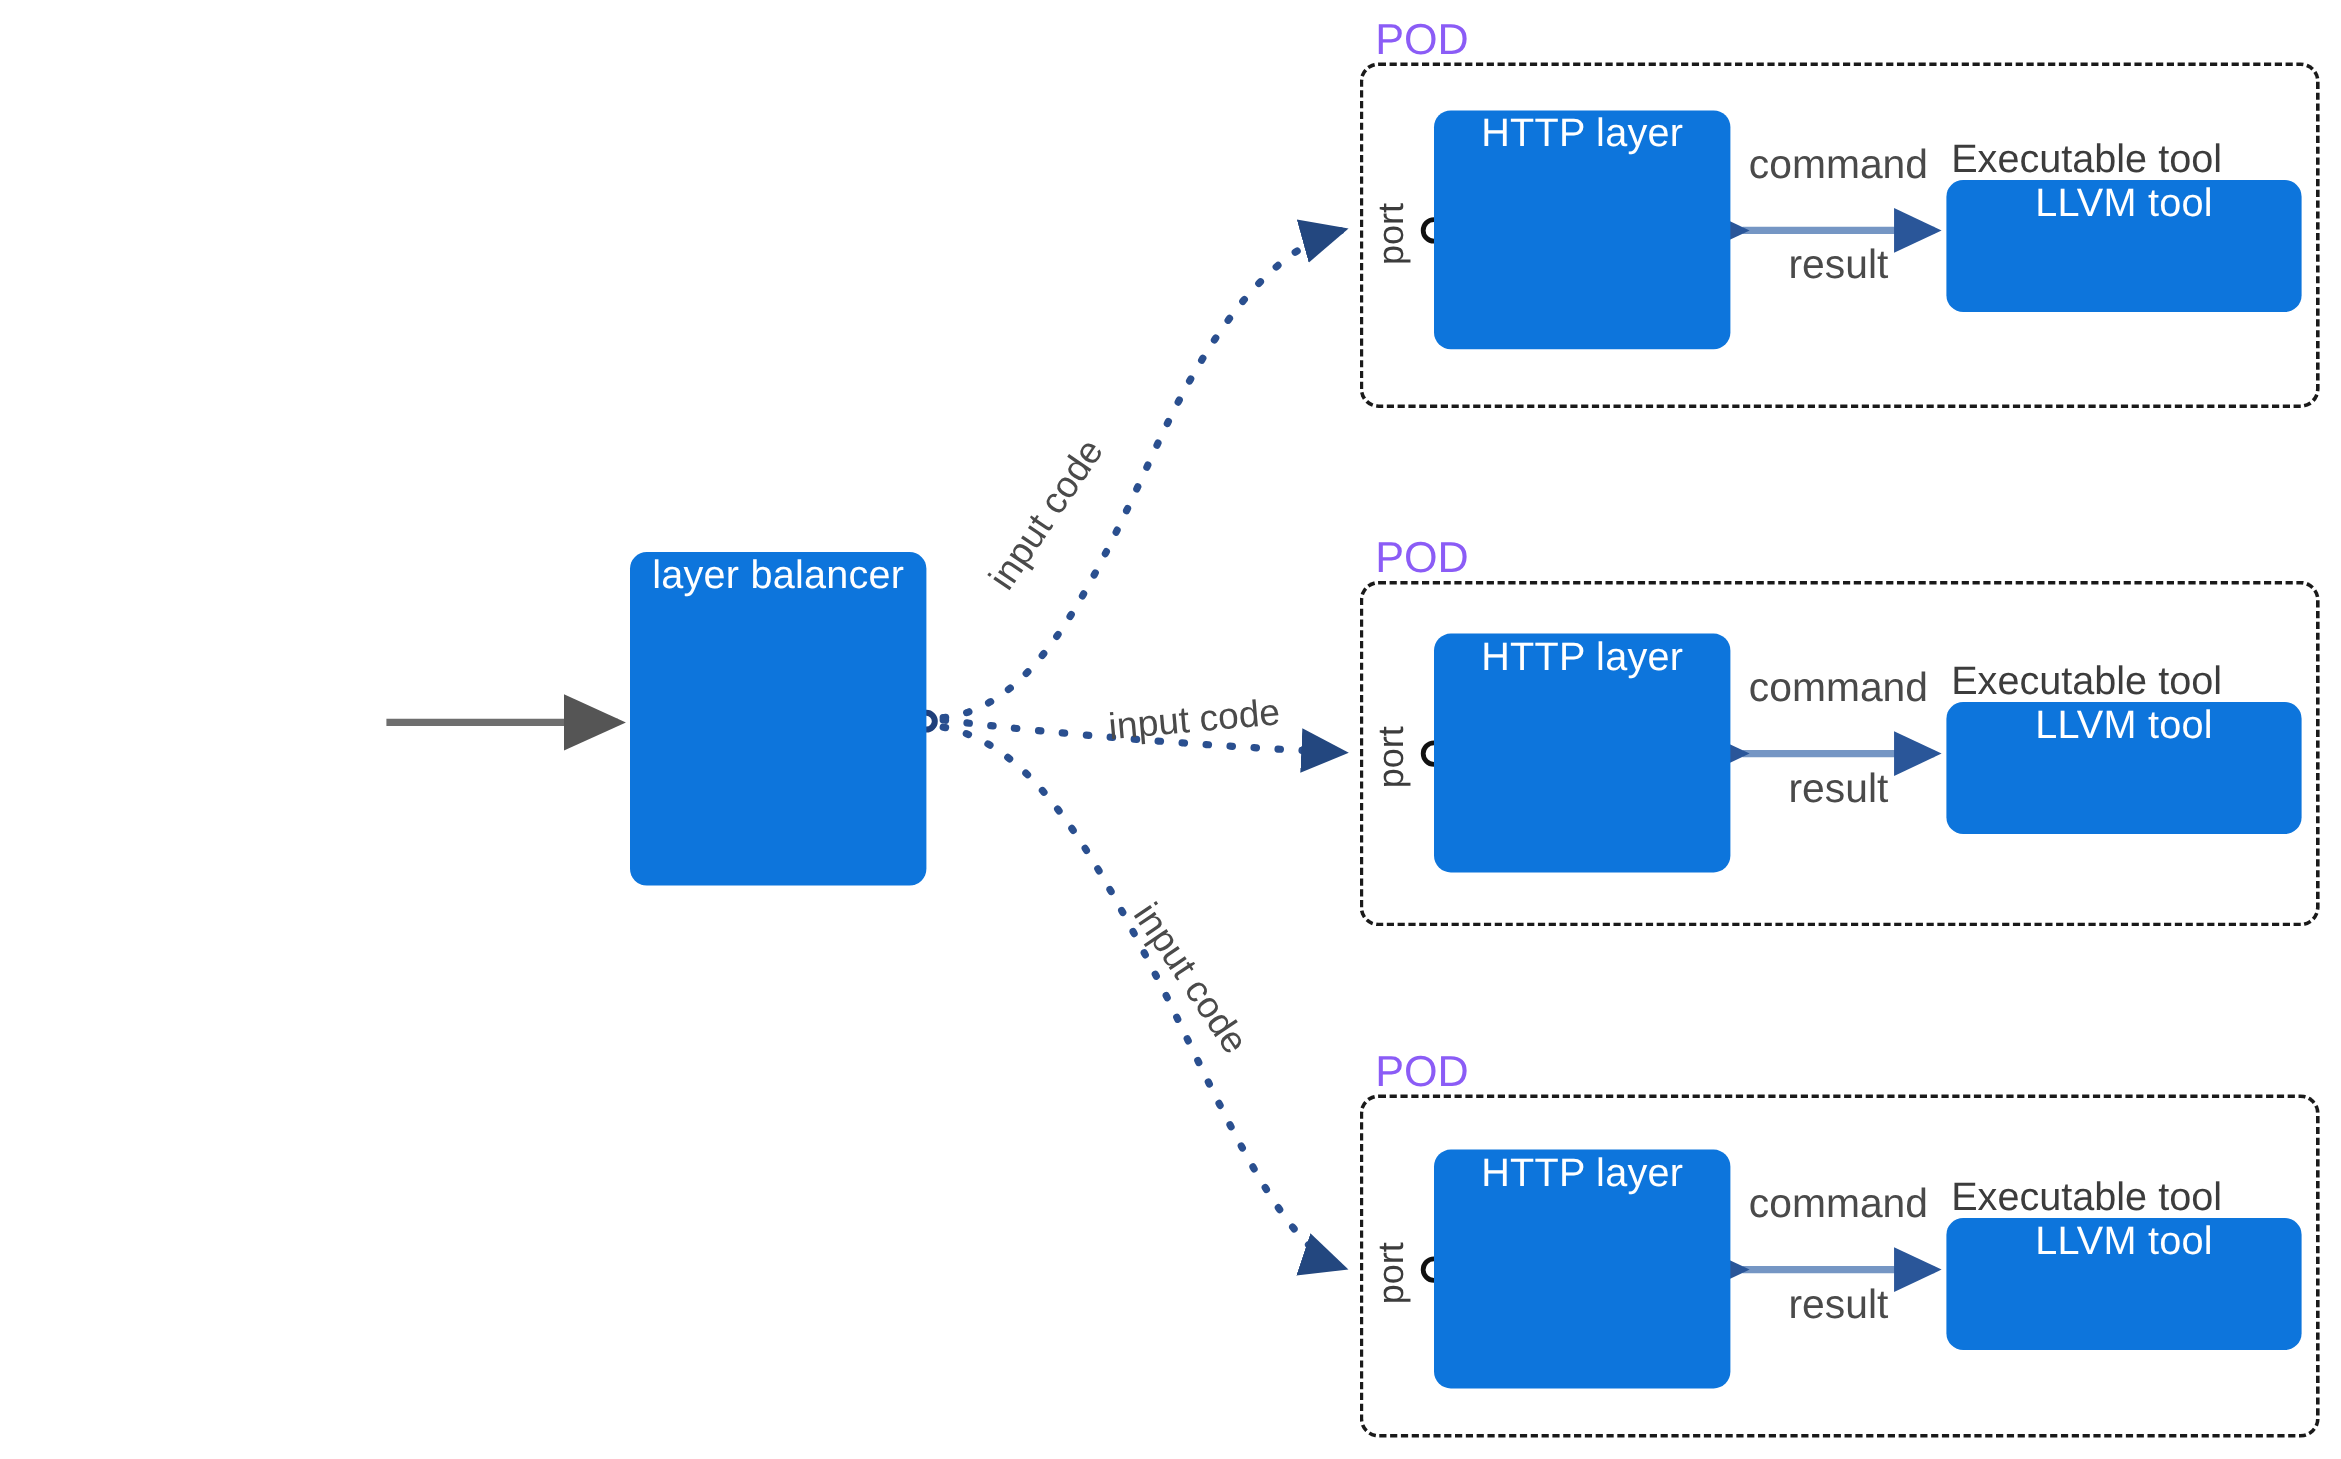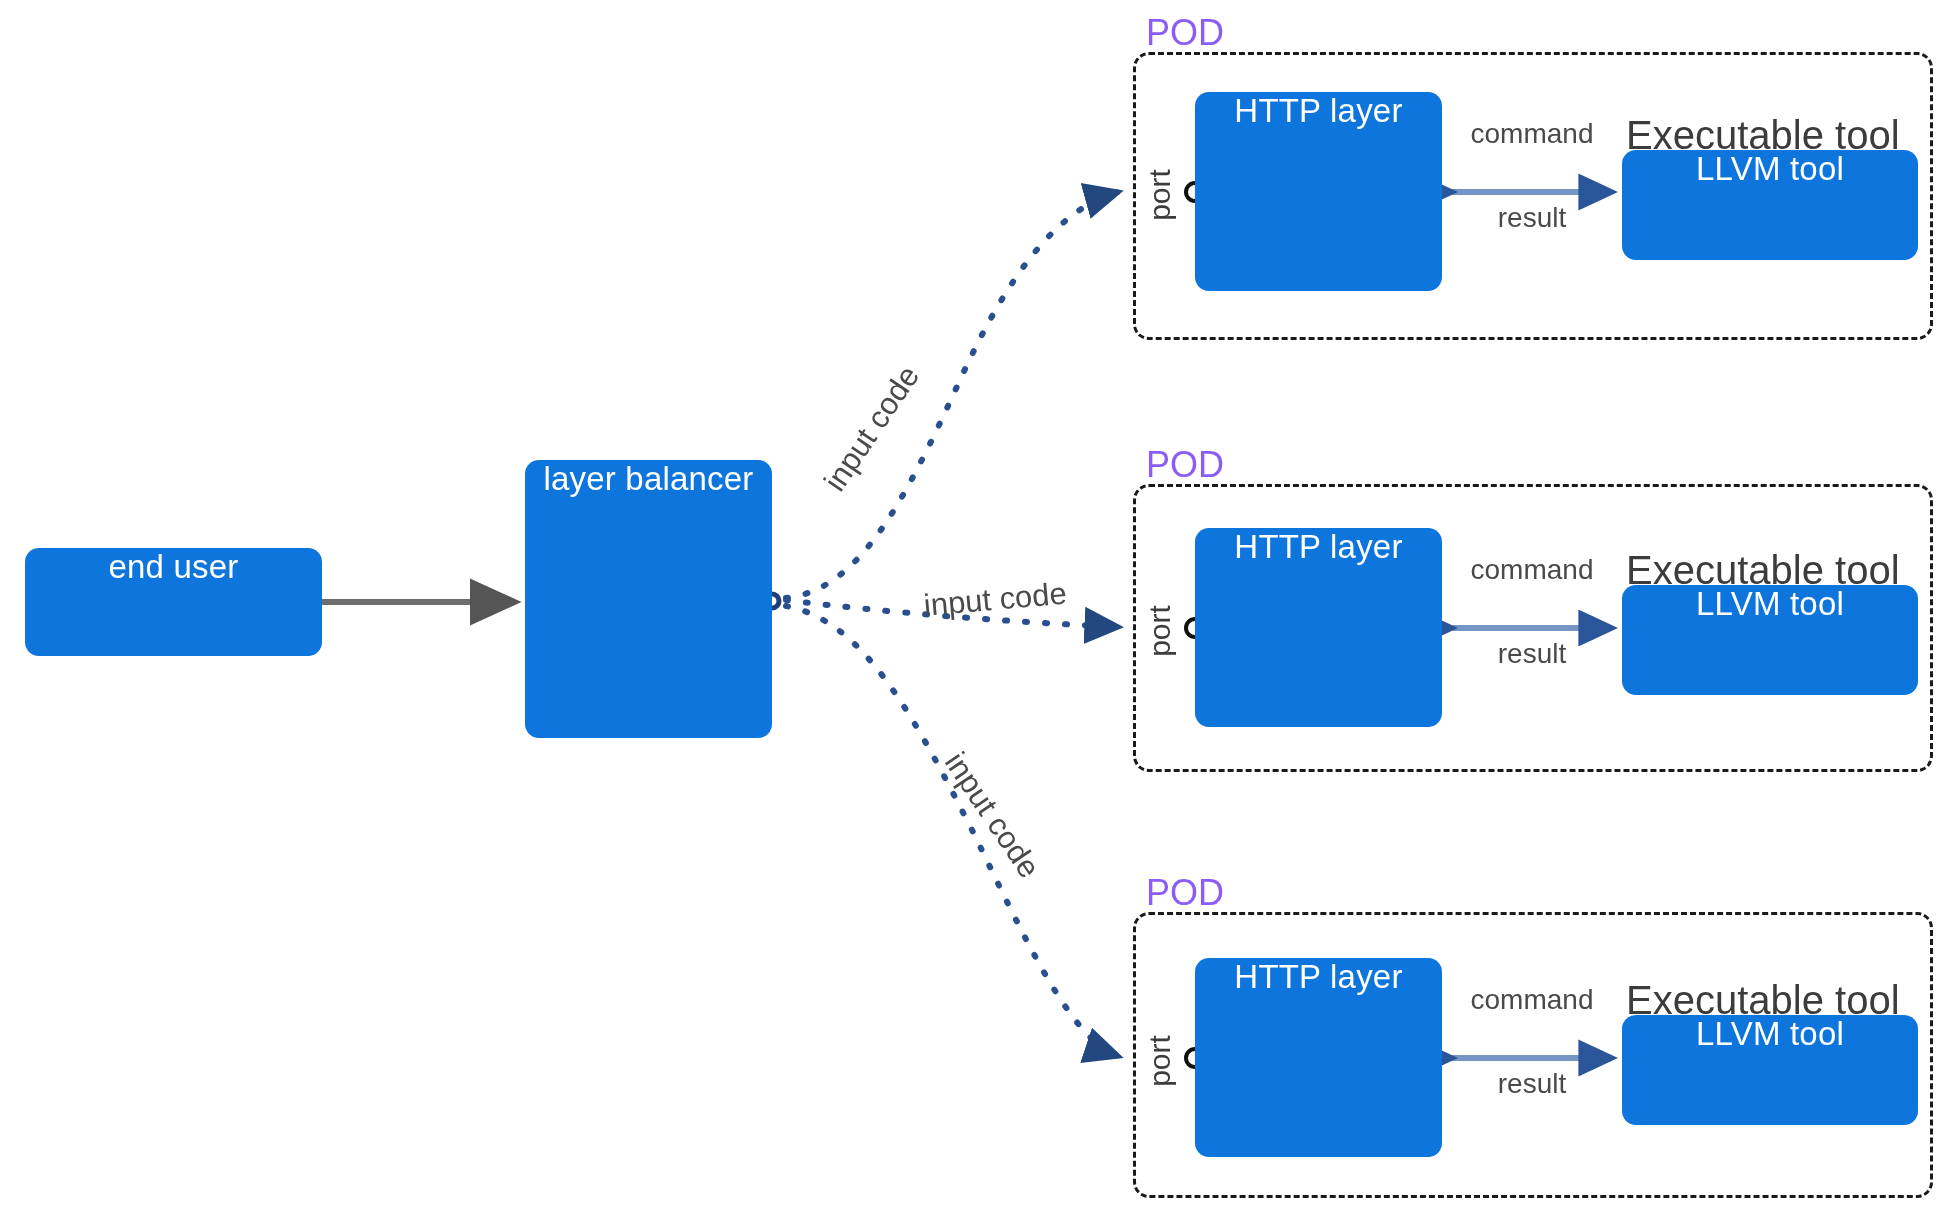--- a/index.html
+++ b/index.html
@@ -44,21 +44,21 @@
     background: transparent;
   }
   .pod-label {
     position: absolute;
     font-size: 36px;
     color: #8b5cf6;
     white-space: nowrap;
   }
   .exec-label {
     position: absolute;
-    font-size: 40px;
+    font-size: 33px;
     color: #3c3c3c;
     white-space: nowrap;
   }
   .port-label {
     position: absolute;
     font-size: 30px;
     color: #3c3c3c;
     white-space: nowrap;
     transform-origin: 50% 50%;
     transform: rotate(-90deg);
@@ -74,21 +74,21 @@
   }
   .edge-label {
     position: absolute;
     font-size: 31px;
     color: #4a4a4a;
     white-space: nowrap;
     transform-origin: 0 50%;
   }
   .cmd-label {
     position: absolute;
-    font-size: 28px;
+    font-size: 34px;
     color: #4a4a4a;
     white-space: nowrap;
     text-align: center;
   }
 </style>
 </head>
 <body>
 
 <div id="canvas">
 
@@ -118,23 +118,20 @@
 
     <path d="M 786 606 C 862 620, 912 712, 972 830 C 1022 932, 1070 1040, 1118 1056" fill="none" stroke="#2a4f8f" stroke-width="6" stroke-linecap="round" stroke-dasharray="2 18" marker-end="url(#arrowNavy)"></path>
 
     <line x1="1452" y1="192" x2="1612" y2="192" stroke="#7596c4" stroke-width="6" marker-start="url(#arrowSteelL)" marker-end="url(#arrowSteelR)"></line>
 
     <line x1="1452" y1="628" x2="1612" y2="628" stroke="#7596c4" stroke-width="6" marker-start="url(#arrowSteelL)" marker-end="url(#arrowSteelR)"></line>
 
     <line x1="1452" y1="1058" x2="1612" y2="1058" stroke="#7596c4" stroke-width="6" marker-start="url(#arrowSteelL)" marker-end="url(#arrowSteelR)"></line>
   </svg>
 
-  <div class="node" style="left:25px; top:548px; width:297px; height:108px;">
-    <span>end user</span>
-  </div>
 
   <div class="node" style="left:525px; top:460px; width:247px; height:278px;">
     <span>layer balancer</span>
   </div>
 
   <div class="edge-label" style="left:832px; top:470px; transform: rotate(-56deg);">input code</div>
 
   <div class="edge-label" style="left:924px; top:588px; transform: rotate(-5deg);">input code</div>
 
   <div class="edge-label" style="left:952px; top:738px; transform: rotate(56deg);">input code</div>

